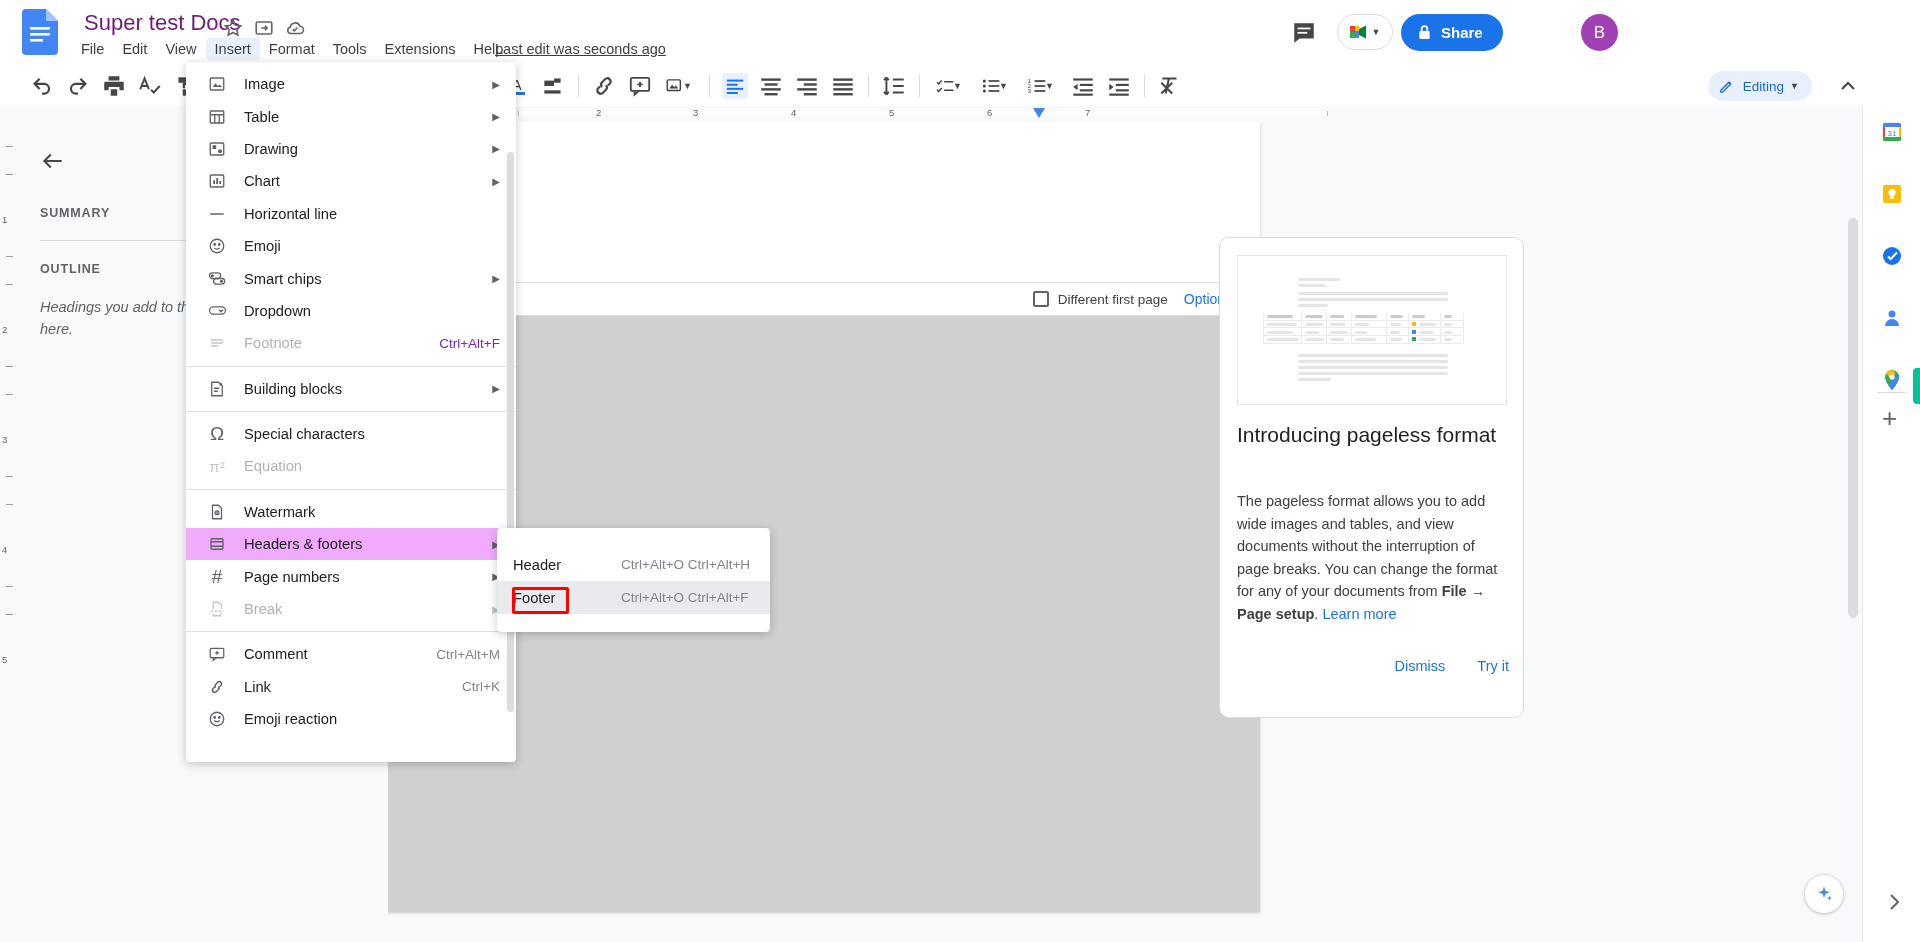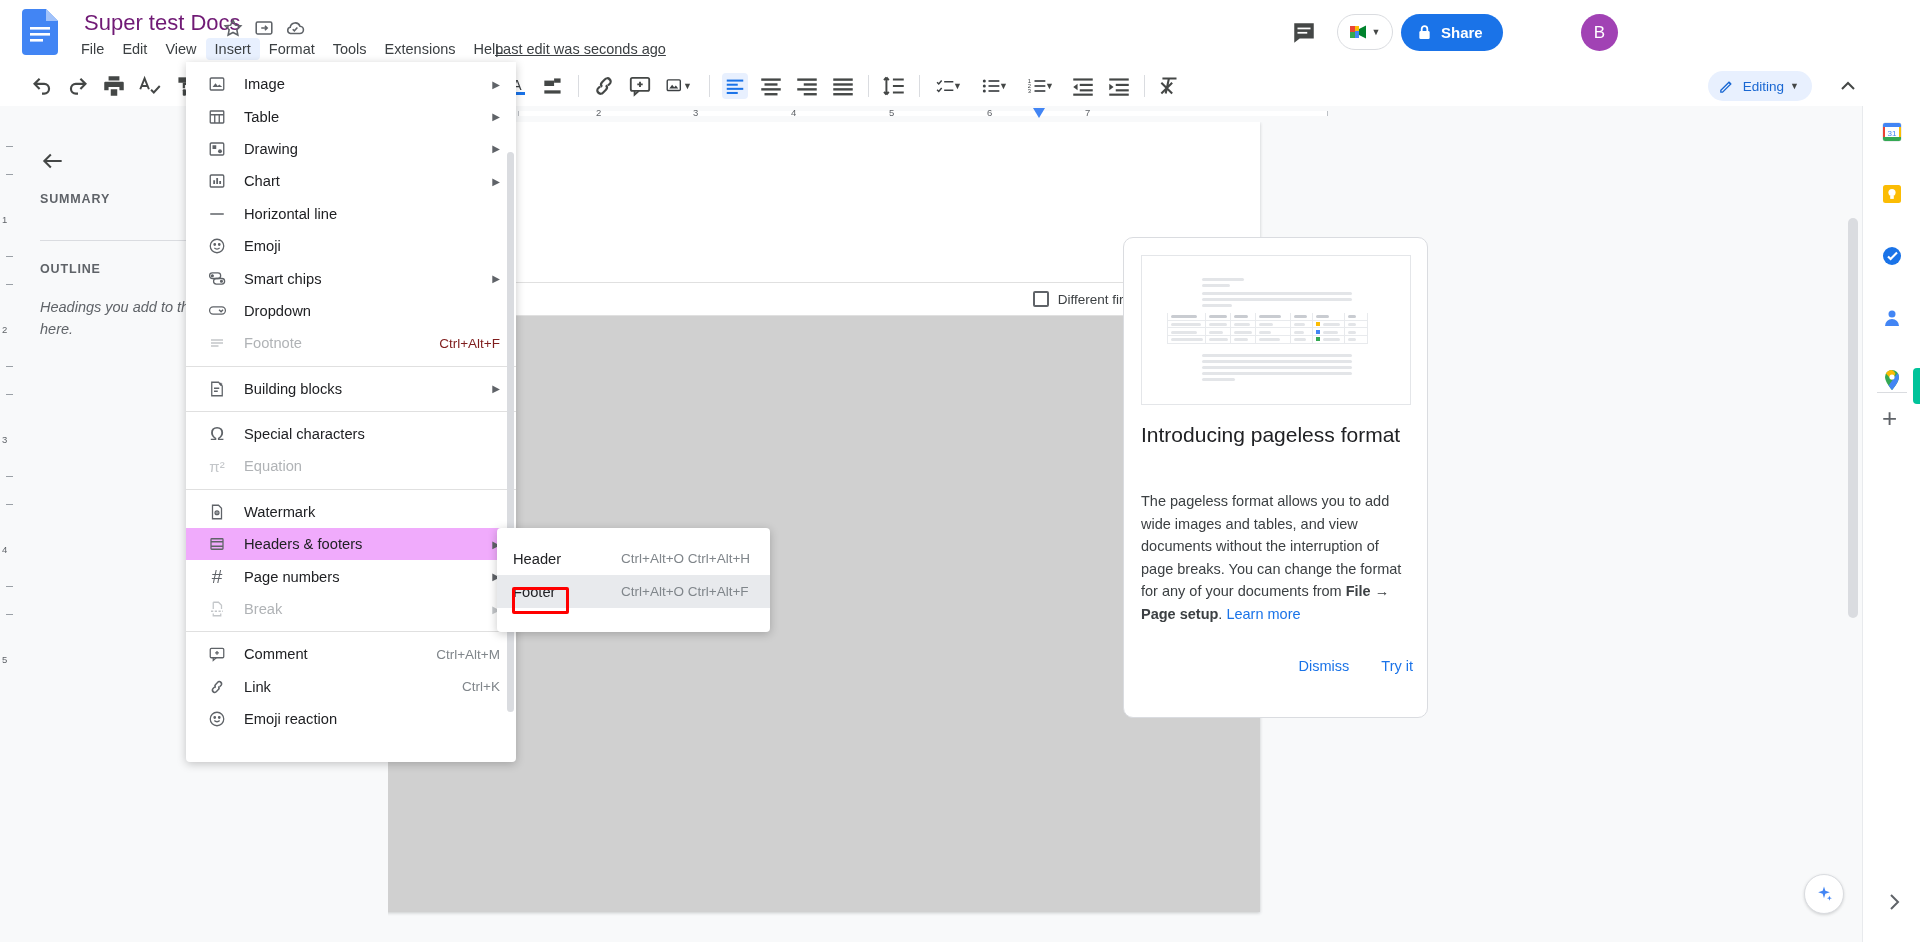--- a/index.html
+++ b/index.html
@@ -80,21 +80,21 @@
   .body-area{ position:absolute; left:0; top:106px; width:1920px; height:836px; background:#f8f9fa; }
 
   
   .outline-panel{
     position:absolute; left:18px; top:0; width:370px; height:836px; background:#f8f9fa;
   }
   .back-arrow{ position:absolute; left:22px; top:42px; width:26px; height:26px; color:#444746; }
   .panel-label{
     position:absolute; font-size:12.5px; font-weight:700; letter-spacing:.85px; color:#5f6368;
   }
-  .lbl-summary{ left:22px; top:86px; }
+  .lbl-summary{ left:22px; top:100px; }
   .panel-div{ position:absolute; left:22px; top:134px; width:330px; height:1px; background:#dadce0; }
   .lbl-outline{ left:22px; top:156px; }
   .outline-empty{
     position:absolute; left:22px; top:190px; width:300px; font-size:14.5px; color:#5f6368;
     font-style:italic; line-height:22px;
   }
 
   
   .ruler-h{
     position:absolute; left:388px; top:0; width:1110px; height:16px; background:#f8f9fa;
@@ -126,21 +126,21 @@
   }
   .chk-wrap{ display:flex; align-items:center; gap:9px; font-size:13.5px; color:#3c4043; }
   .chkbox{ width:16px; height:16px; border:2px solid #5f6368; border-radius:2px; }
   .opt-link{ font-size:14px; color:#1a73e8; display:flex; align-items:center; gap:5px; }
   .body-zone{
     position:absolute; left:0; top:194px; width:1000px; height:596px; background:#d0d0d0;
   }
 
   
   .pageless-card{
-    position:absolute; left:1123px; top:131px; width:305px; height:481px; background:#fff;
+    position:absolute; left:1219px; top:131px; width:305px; height:481px; background:#fff;
     border:1px solid #dadce0; border-radius:10px;
   }
   .pc-thumb{
     position:absolute; left:17px; top:17px; width:270px; height:150px;
     border:1px solid #e4e6e9; background:#fff; overflow:hidden;
   }
   .ln{ position:absolute; background:#e3e5e8; height:3px; border-radius:2px; }
   .pc-tbl{ position:absolute; left:25px; top:57px; width:200px; height:31px; }
   .pc-tbl .cellrow{ position:absolute; left:0; width:200px; height:7.7px; border-bottom:1px solid #e8eaed; }
   .pc-vdiv{ position:absolute; top:0; width:1px; height:31px; background:#e8eaed; }
@@ -192,32 +192,32 @@
   }
   .mi.hl{ background:#f0abfc; }
   .mi.dis{ color:#b0b3b6; }
   .mi .mic{
     width:22px; height:22px; margin-right:16px; display:flex; align-items:center;
     justify-content:center; color:#5f6368; flex:0 0 auto;
   }
   .mi.dis .mic{ color:#c3c6c9; }
   .mi .lbl{ flex:1 1 auto; }
   .mi .sc{ font-size:13.5px; color:#80868b; margin-right:16px; }
-  .mi.dis .sc{ color:#7f1d1d; }
+  .mi.dis .sc{ color:#6d28d9; }
   .mi .arw{ margin-right:16px; font-size:10px; color:#5f6368; }
   .mi.dis .arw{ color:#c3c6c9; }
   .m-div{ height:1px; background:#e0e0e0; margin:6px 0; }
   .menu-scroll{
     position:absolute; right:2px; top:90px; width:7px; height:560px; background:#dadce0; border-radius:4px;
   }
 
   
   .submenu{
     position:absolute; left:497px; top:528px; width:273px; height:104px; background:#fff;
-    box-shadow:0 2px 10px rgba(0,0,0,.22); border-radius:4px; padding:14px 0; z-index:60;
+    box-shadow:0 2px 10px rgba(0,0,0,.22); border-radius:4px; padding:20px 0; z-index:60;
   }
   .smi{
     position:relative; height:33px; display:flex; align-items:center; padding:0 16px;
     font-size:14.7px; color:#202124; white-space:nowrap;
   }
   .smi.hl{ background:#e8eaed; }
   .smi .slbl{ width:92px; }
   .smi .ssc{ font-size:13.5px; color:#80868b;margin-left:16px; }
   .redbox{
     position:absolute; left:512px; top:587px; width:57px; height:27px;

